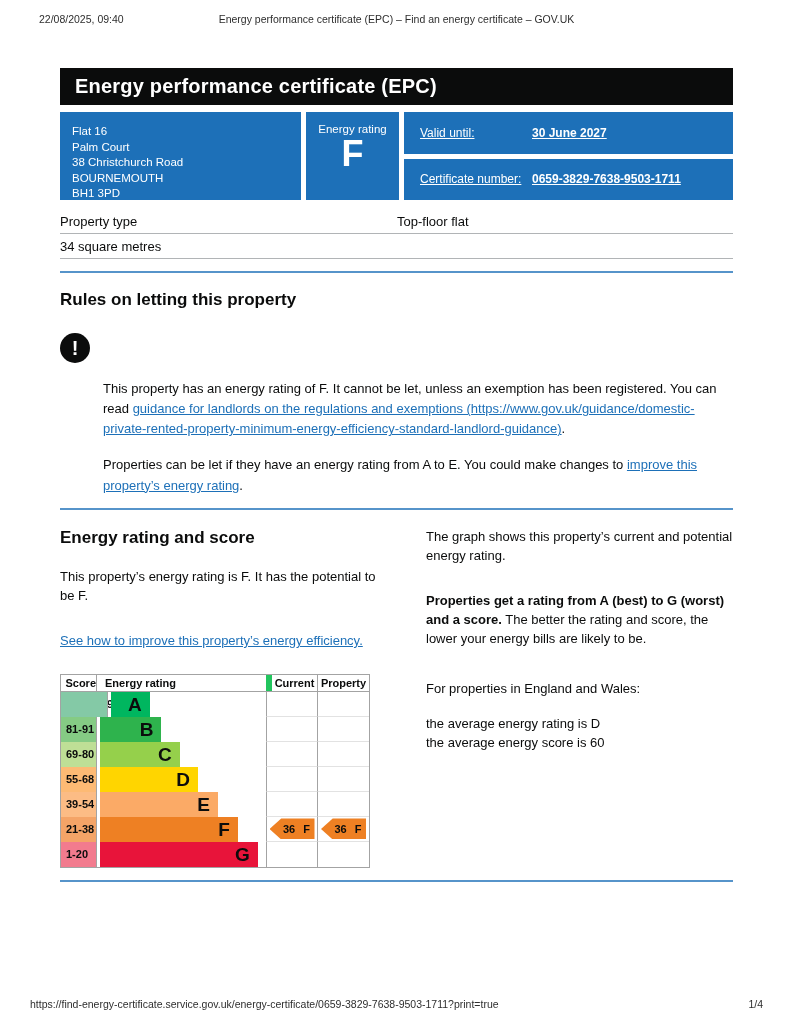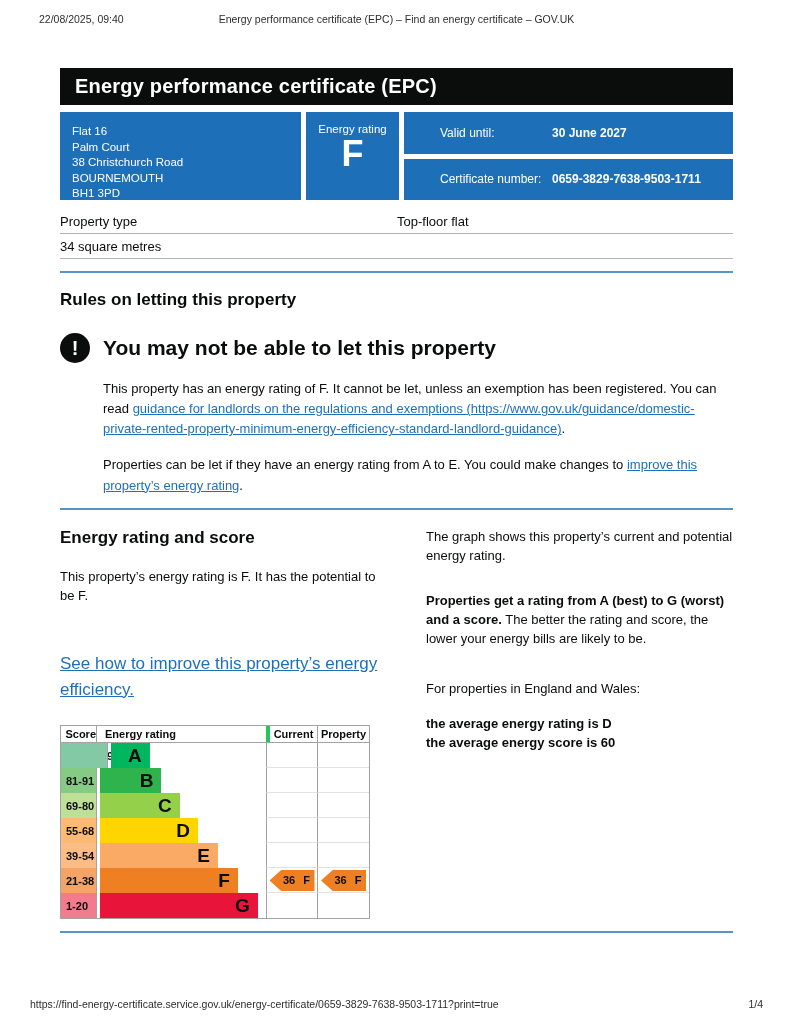--- a/index.html
+++ b/index.html
@@ -16,21 +16,21 @@
   .banner { background:#0b0c0c; height:37px; display:flex; align-items:center; padding-left:15px; }
   .banner h1 { color:#ffffff; font-size:20px; font-weight:bold; letter-spacing:.2px; }
 
   .summary { margin-top:7px; display:flex; gap:5px; height:88px; color:#ffffff; }
   .panel { background:var(--govuk-blue,#1d70b8); }
   .p-address { width:241px; padding:12px 12px; font-size:11.5px; line-height:15.5px; }
   .p-rating { width:93px; text-align:center; padding-top:11px; }
   .rating-label { font-size:11.5px; }
   .rating-letter { font-size:36px; font-weight:bold; line-height:38px; }
   .p-right { flex:1; display:flex; flex-direction:column; gap:5px; }
-  .p-kv { flex:1; display:flex; align-items:center; padding-left:36px; font-size:12px; }
+  .p-kv { flex:1; display:flex; align-items:center; padding-left:16px; font-size:12px;text-decoration:underline; }
   .p-kv .lbl { width:112px; }
   .p-kv .val { font-weight:bold; }
 
   .prop-table { margin-top:9px; }
   .prop-row { display:flex; align-items:center; height:25px; border-bottom:1px solid #b1b4b6; font-size:13px; }
   .prop-label { width:337px; }
 
   hr.blue { border:none; border-top:2px solid var(--divider-blue,#5694ca); margin-top:12px; }
 
   h2.section-heading { font-size:17px; font-weight:bold; margin-top:17px; }
@@ -42,30 +42,30 @@
 
   .rules-p { margin:16px 0 0 43px; font-size:13px; line-height:1.55; max-width:630px; }
   a.link { color:var(--govuk-blue,#1d70b8); text-decoration:underline; cursor:pointer; }
 
   .section2-hr { margin-top:56px; }
   .cols { display:flex; gap:36px; margin-top:18px; }
   .col-left { width:330px; }
   .col-right { width:307px; }
   .col-left p, .col-right p { font-size:13px; line-height:1.45; }
   .col-left .lead { margin-top:20px; }
-  .improve-link { display:inline-block; margin-top:46px; font-size:17px; line-height:1.5; }
+  .improve-link { display:inline-block; margin-top:26px; font-size:13px; line-height:1.5; }
   .col-right .p2 { margin-top:27px; }
   .col-right .p3 { margin-top:31px; }
-  .col-right .p4 { margin-top:16px;font-weight:bold; }
+  .col-right .p4 { margin-top:16px; }
 
   .epc-chart { margin-top:23px; width:310px; border:1px solid #a3a3a3; font-size:11px; }
   .epc-header { display:flex; height:17px; align-items:center; font-weight:bold; border-bottom:1px solid #a3a3a3; }
   .h-score { width:35px; text-align:right; }
   .h-rating { flex:1; padding-left:8px; border-left:1px solid #a3a3a3; align-self:stretch; display:flex; align-items:center; }
-  .h-current { width:51px; text-align:center; border-left:4px solid #22c55e; align-self:stretch; display:flex; align-items:center; justify-content:center; }
+  .h-current { width:51px; text-align:center; border-left:6px solid #22c55e; align-self:stretch; display:flex; align-items:center; justify-content:center; }
   .h-potential { width:52px; text-align:center; border-left:1px solid #a3a3a3; align-self:stretch; display:flex; align-items:center; justify-content:center; }
   .epc-row { display:flex; height:25px; }
   .c-score { width:35px; display:flex; align-items:center; padding-left:5px; font-weight:bold; }
   .c-rating { flex:1; border-left:1px solid #a3a3a3; padding-left:3px; display:flex; }
   .bar { display:flex; align-items:center; justify-content:flex-end; padding-right:8px; }
   .bar .letter { font-weight:bold; font-size:19px; line-height:1; }
   .c-current, .c-potential { border-left:1px solid #a3a3a3; border-bottom:1px solid #e2e2e2;
     display:flex; align-items:center; justify-content:center; }
   .c-current { width:51px; }
   .c-potential { width:52px; }
@@ -127,21 +127,20 @@
         <span class="prop-value">34 square metres</span>
       </div>
     </div>
 
     <hr class="blue">
 
     <h2 class="section-heading">Rules on letting this property</h2>
 
     <div class="warning">
       <span class="warn-icon">!</span>
-      <h3>You may not be able to let this property</h3>
     </div>
 
     <p class="rules-p"><span>This property has an energy rating of F. It cannot be let, unless an exemption has been registered. You can read </span><a class="link">guidance for landlords on the regulations and exemptions (https://www.gov.uk/guidance/domestic-private-rented-property-minimum-energy-efficiency-standard-landlord-guidance)</a><span>.</span></p>
 
     <p class="rules-p"><span>Properties can be let if they have an energy rating from A to E. You could make changes to </span><a class="link">improve this property’s energy rating</a><span>.</span></p>
 
     <hr class="blue section2-hr">
 
     <div class="cols">
       <div class="col-left">

